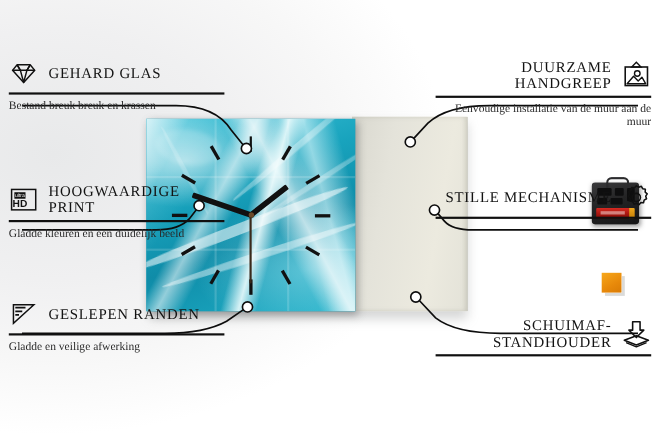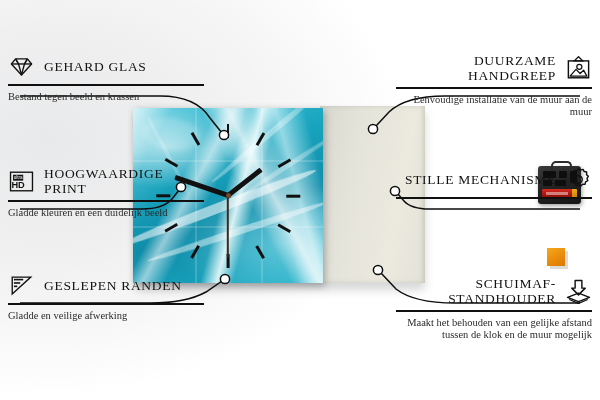--- a/index.html
+++ b/index.html
@@ -209,21 +209,21 @@
           <path d="M4 13 L16 26 L28 13 L23 7 L9 7 Z"></path>
               <path d="M4 13 L28 13"></path>
           <path d="M9 7 L12.5 13 L16 26 L19.5 13 L23 7"></path>
               <path d="M12.5 13 L9 7 M19.5 13 L23 7"></path>
         </g>
           </svg>
       </span>
       <span class="f-title">GEHARD GLAS</span>
     </div>
     <div class="f-rule"></div>
-    <div class="f-desc">Bestand tegen beeld en krassen</div>
+    <div class="f-desc">Bestand breuk breuk en krassen</div>
   </div>
 
   <div class="feature left" style="top:166px;">
     <div class="f-head">
       <span class="f-icon">
         <svg viewBox="0 0 32 32">
           <rect x="3" y="5" width="26" height="22" fill="none" stroke="#111" stroke-width="1.6"></rect>
           <rect x="6" y="8" width="12" height="7" fill="#111"></rect>
           <text x="12" y="13.6" font-family="Liberation Sans, sans-serif" font-size="5.4" fill="#fff" text-anchor="middle">ultra</text>
           <text x="12" y="24" font-family="Liberation Sans, sans-serif" font-size="11" font-weight="bold" fill="#111" text-anchor="middle">HD</text>
@@ -275,28 +275,27 @@
         <svg viewBox="0 0 32 32">
           <path d="M16 3.5 l2.6 1.4 2.8 -0.9 1.4 2.6 2.9 0.6 -0.2 3 2.2 1.9 -1.6 2.5 0.9 2.8 -2.6 1.5 -0.7 2.9 -3 -0.2 -1.9 2.3 -2.5 -1.6 -2.8 0.9 -1.5 -2.6 -2.9 -0.7 0.2 -3 -2.3 -1.9 1.6 -2.5 -0.9 -2.8 2.6 -1.5 0.7 -2.9 3 0.2 Z" fill="none" stroke="#111" stroke-width="1.7" stroke-linejoin="round"></path>
           <circle cx="16" cy="16" r="4.4" fill="none" stroke="#111" stroke-width="1.7"></circle>
         </svg>
       </span>
       <span class="f-title">STILLE MECHANISME</span>
     </div>
     <div class="f-rule"></div>
   </div>
 
-  <div class="feature right" style="top:276px;">
+  <div class="feature right" style="top:288px;">
     <div class="f-head">
       <span class="f-icon">
         <svg viewBox="0 0 32 32">
           <path d="M12 3 L20 3 L20 12 L24 12 L16 20 L8 12 L12 12 Z" fill="none" stroke="#111" stroke-width="1.7" stroke-linejoin="round"></path>
           <path d="M16 18 L29 23 L16 28 L3 23 Z" fill="none" stroke="#111" stroke-width="1.7" stroke-linejoin="round"></path>
           <path d="M5 25.5 L16 30 L27 25.5" fill="none" stroke="#111" stroke-width="1.5" stroke-linejoin="round"></path>
         </svg>
       </span>
       <span class="f-title">SCHUIMAF- STANDHOUDER</span>
     </div>
     <div class="f-rule"></div>
-    <div class="f-desc">Maakt het behouden van een gelijke afstand tussen de klok en de muur mogelijk</div>
   </div>
 
 </div>
 
 </body></html>

